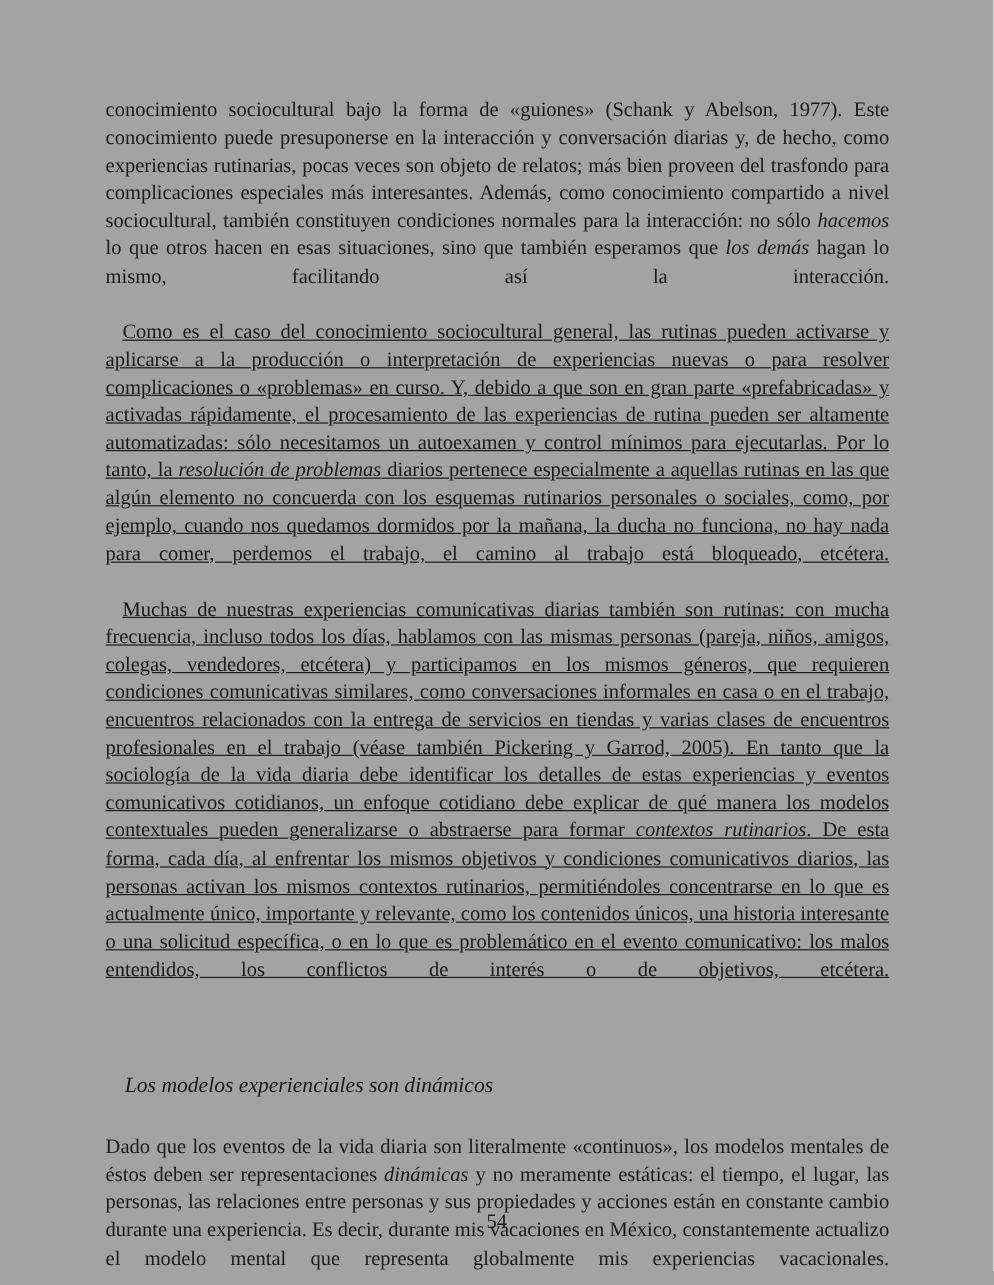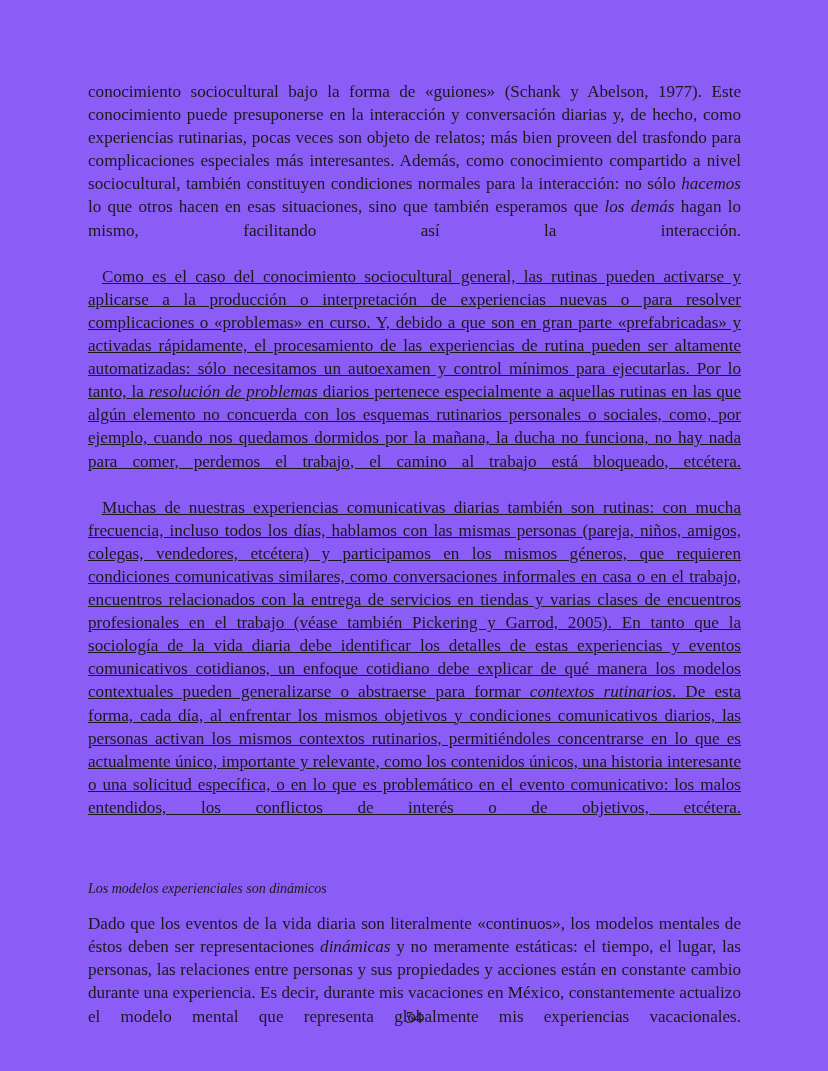--- a/index.html
+++ b/index.html
@@ -11,21 +11,21 @@
   body {
     font-family: "Liberation Serif", "DejaVu Serif", serif;
     color: #1a1a1a;
     -webkit-font-smoothing: antialiased;
   }
   .page {
     position: relative;
     width: 828px;
     height: 1071px;
     margin: 0 auto;
-    background: #8b5cf6;
+    background: #a3a3a3;
     overflow: hidden;
     box-sizing: border-box;
   }
   .text-column {
     position: absolute;
     left: 88px;
     top: 80px;
     width: 653px;
   }
   p.body-par {
@@ -44,22 +44,22 @@
   p.body-par:last-of-type {
     text-align: justify;
   }
   
   p.body-par::after {
     content: "";
     display: inline-block;
     width: 100%;
   }
   .section-heading {
-    margin: 0;
-    font-size: 14px;
+    margin: 16px;
+    font-size: 18px;
     line-height: 23.1px;
     font-style: italic;
     font-weight: normal;
     text-align: left;
     color: #1a1a1a;
   }
   .gap-before-heading { height: 35px; }
   .gap-after-heading  { height: 12px; }
   em.it {
     font-style: italic;

